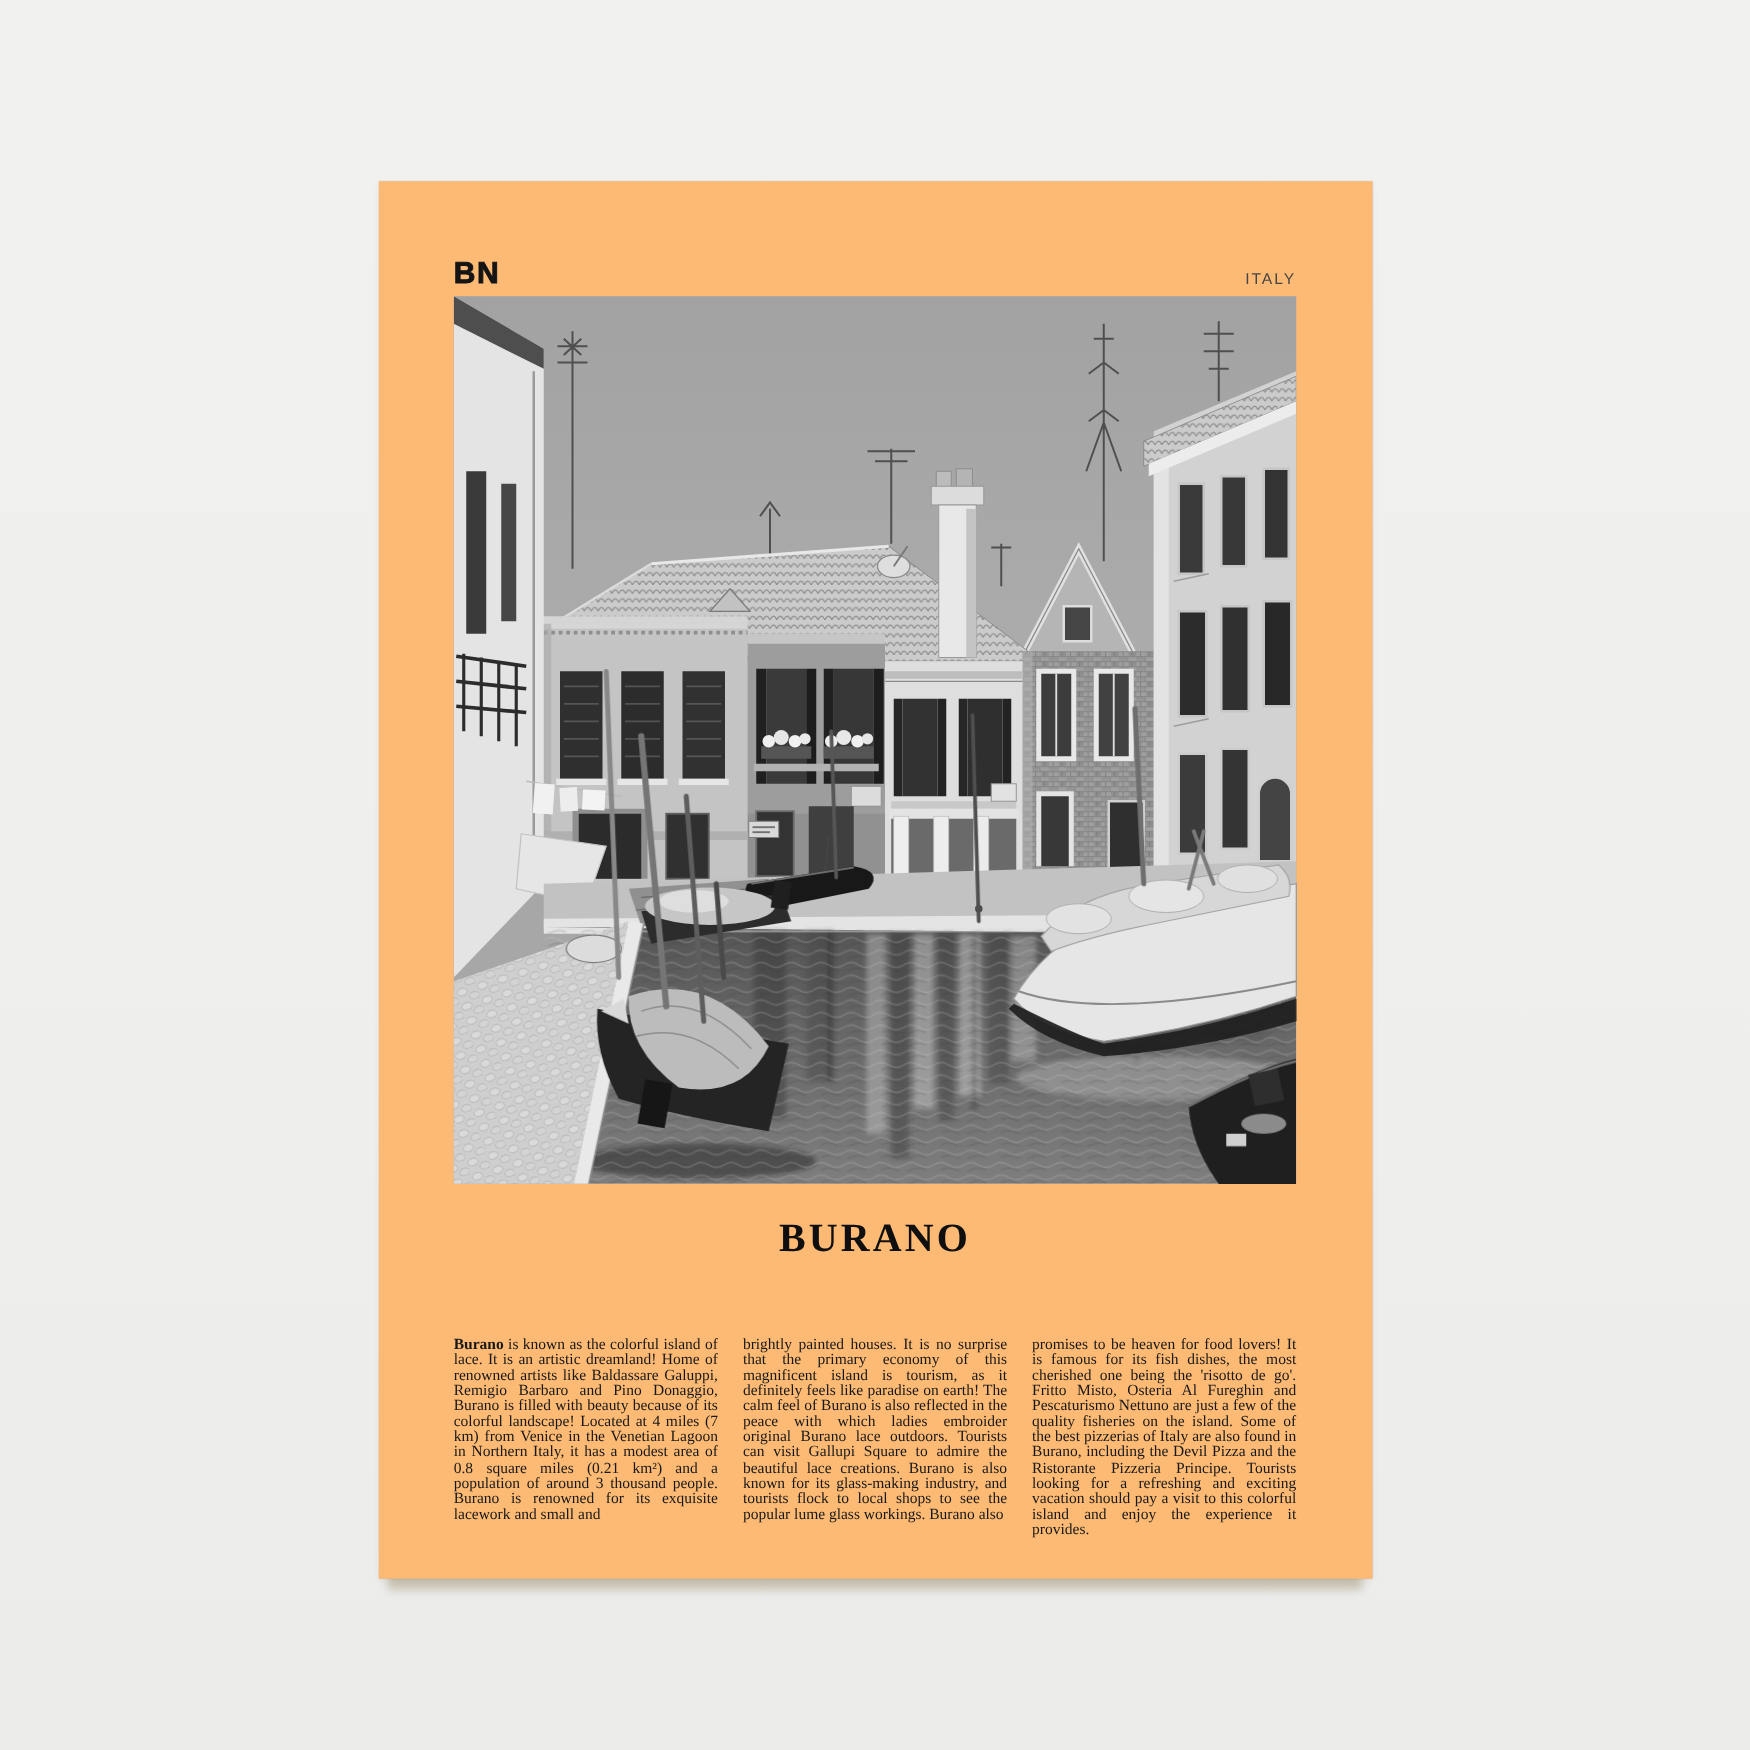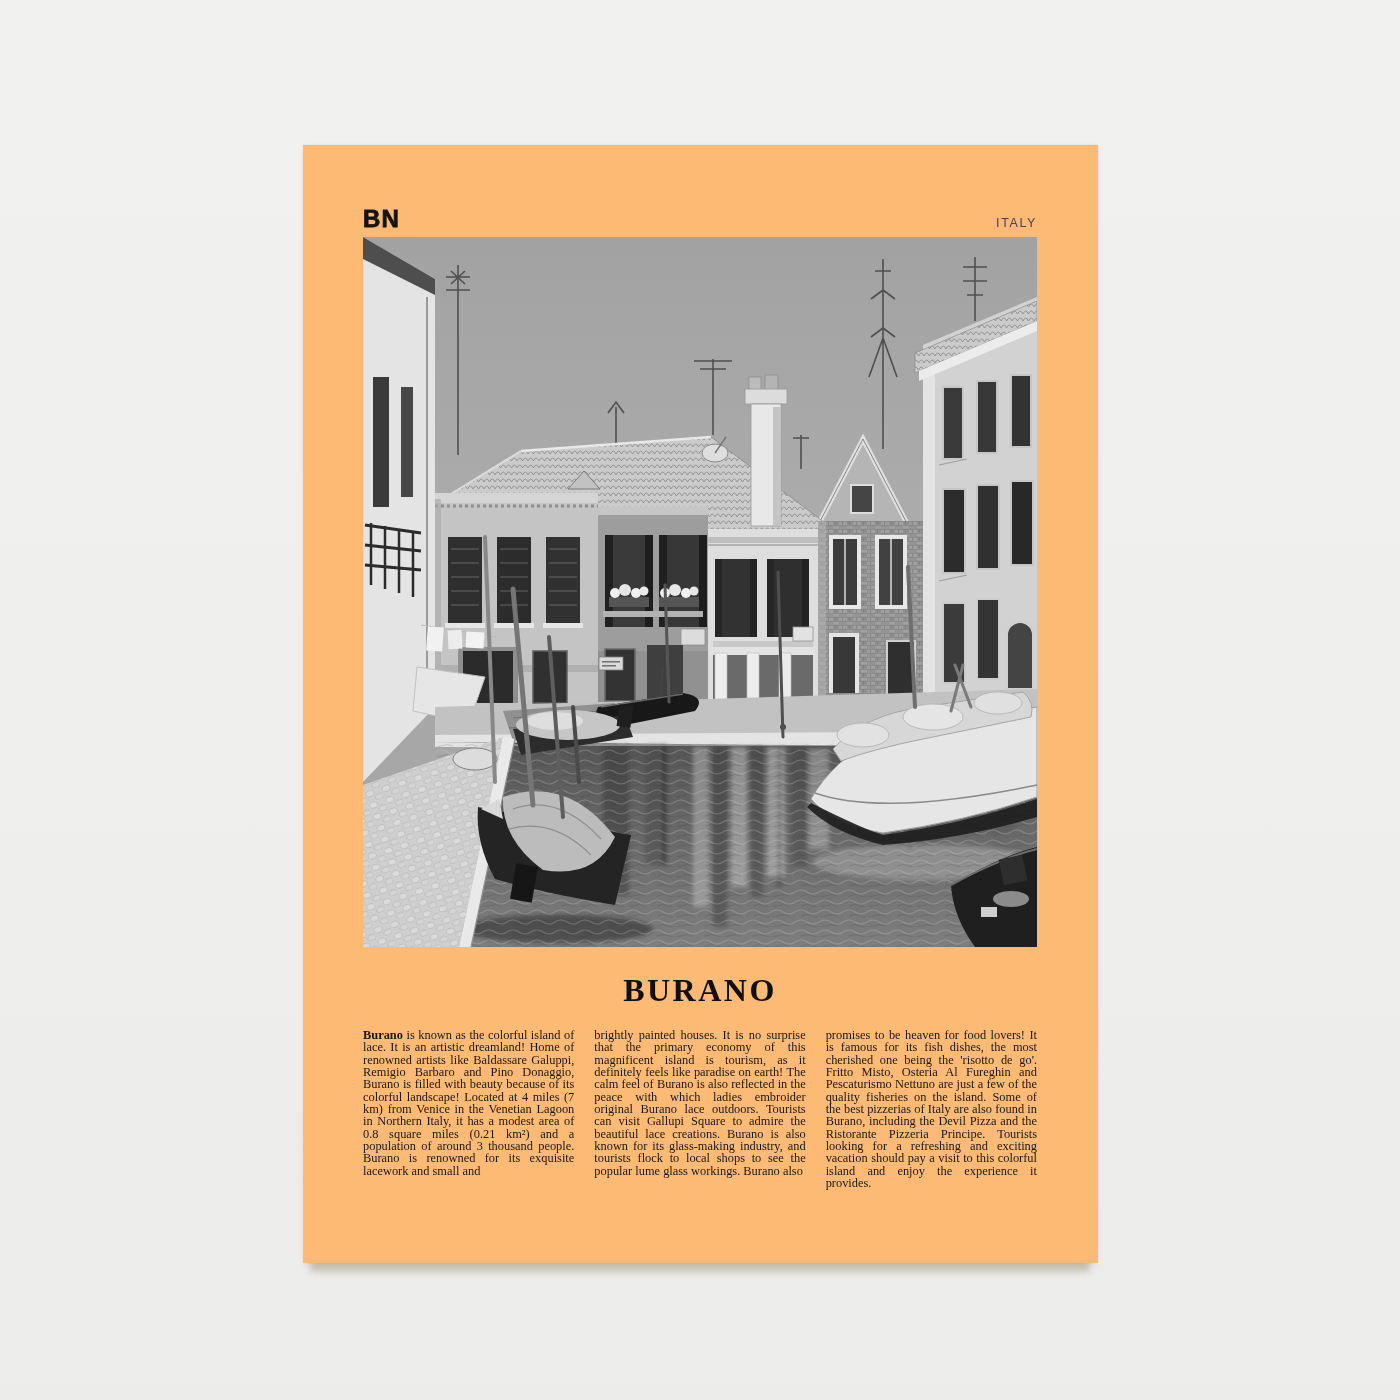--- a/index.html
+++ b/index.html
@@ -37,21 +37,21 @@
     text-align:center;font-weight:bold;font-size:32px;line-height:1;
     letter-spacing:2.5px;color:#0f0f0f;white-space:nowrap;
   }
   .article{
     position:absolute;left:60px;top:884px;width:674px;
     display:flex;gap:20px;
   }
   .article .col{
     flex:1 1 0;min-width:0;
     font-size:12.4px;line-height:12.35px;color:#181818;
-    text-align:justify;text-justify:inter-word;hyphens:none;
+    text-align:justify;text-justify:inter-word;hyphens:none;margin-top:40px;
   }
   .article .col p{margin:0;}
   .article .col strong{font-weight:bold;}
 </style>
 </head>
 <body>
 
 <div class="poster-shadow"></div>
 
 <div class="poster">

